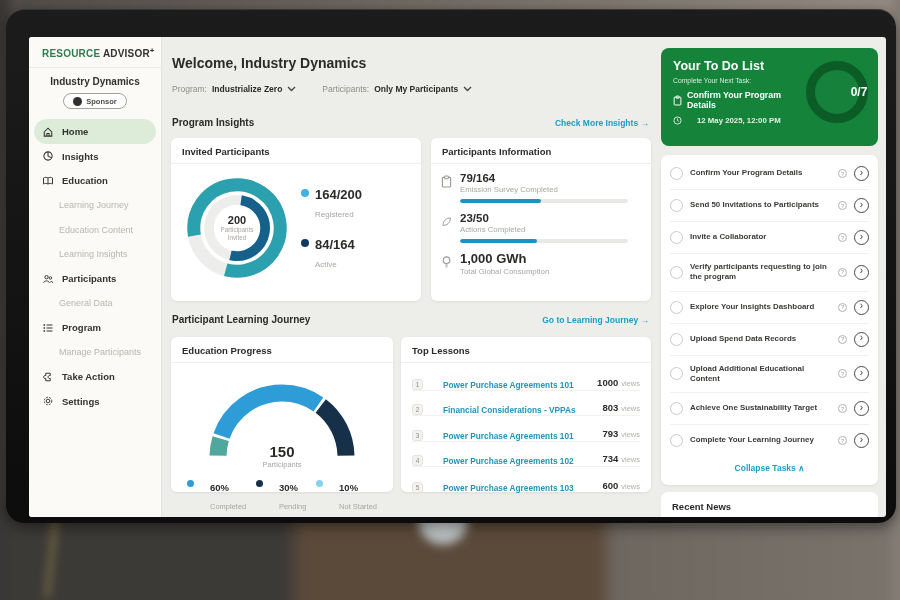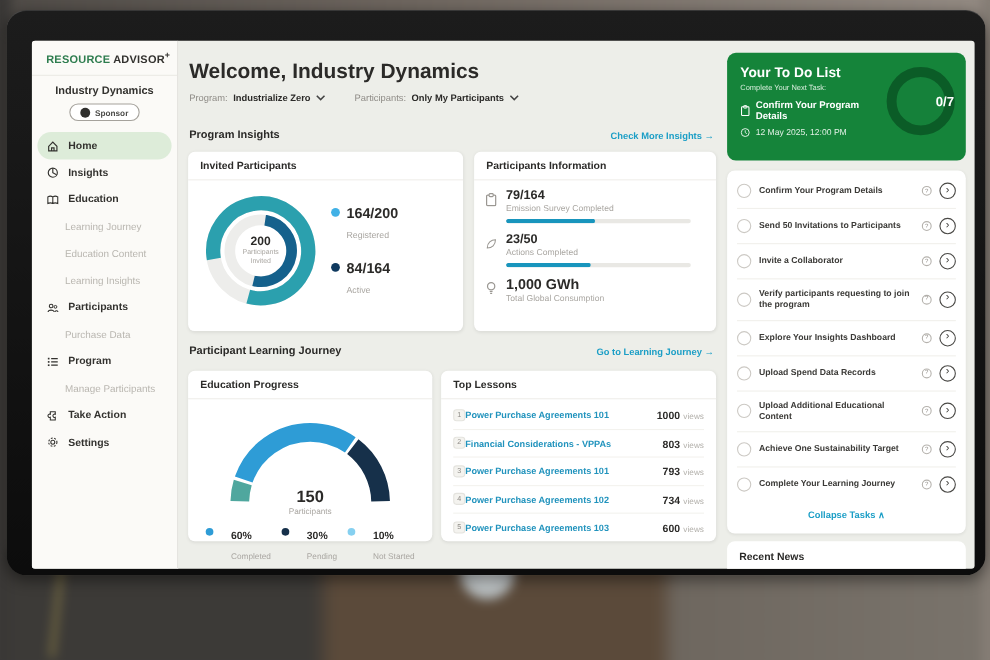--- a/index.html
+++ b/index.html
@@ -40,21 +40,21 @@
   .sponsor span { font-size:7.5px; font-weight:bold; color:#4a4a47; }
   .nav { margin-top:10px; }
   .nav-item { display:flex; align-items:center; gap:8px; height:24.5px; padding:0 10px 0 13px;
     font-size:9.5px; font-weight:bold; color:#33322f; cursor:pointer; }
   .nav-item.active { background:#ddecd9; border-radius:14px; margin:0 5px; padding-left:8px; }
   .nav-item.sub { padding-left:30px; color:#b9b6b0; font-weight:normal; font-size:9px; }
   .nav-item svg { flex:none; }
 
   
   .main { position:absolute; left:133px; top:0; width:499px; height:100%; }
-  .h1 { position:absolute; left:10px; top:18px; font-size:19px; font-weight:bold; color:#2b2a28; }
+  .h1 { position:absolute; left:10px; top:18px; font-size:14px; font-weight:bold; color:#2b2a28; }
   .filters { position:absolute; left:10px; top:47px; display:flex; gap:26px; align-items:center; }
   .filter { display:flex; align-items:center; gap:5px; cursor:pointer; }
   .filter .lab { font-size:8.5px; color:#8f8c87; }
   .filter .val { font-size:8.5px; font-weight:bold; color:#2b2a28; }
   .sect-row { position:absolute; left:10px; right:12px; display:flex; justify-content:space-between; align-items:center; }
   .sect-title { font-size:10px; font-weight:bold; color:#2b2a28; }
   .sect-link { font-size:8.5px; font-weight:bold; color:#1b9ec6; cursor:pointer; }
   .card { position:absolute; background:#fff; border-radius:6px; box-shadow:0 1px 3px rgba(0,0,0,.07); }
   .card-title { padding:8px 11px 6px; font-size:9.5px; font-weight:bold; color:#2b2a28;
     border-bottom:1px solid #efeeea; }
@@ -87,37 +87,37 @@
   .gauge-center .v { font-size:15px; font-weight:bold; color:#2b2a28; }
   .gauge-center .l { font-size:7.5px; color:#a9a6a1; }
   .gauge-legend { display:flex; justify-content:space-between; padding:12px 16px 0; }
   .gl-item { display:flex; gap:16px; }
   .gl-item .ldot { width:7px; height:7px; border-radius:50%; margin-top:3px; flex:none; }
   .gl-item .lv { font-size:9.5px; font-weight:bold; color:#2b2a28; }
   .gl-item .ll { font-size:7.5px; color:#a9a6a1; }
 
   
   .lessons { padding:2px 11px 0; }
-  .lesson { display:flex; align-items:center; gap:0; height:25.5px; border-bottom:1px solid #f3f2ee; }
+  .lesson { display:flex; align-items:flex-end; gap:20px; height:25.5px; border-bottom:1px solid #f3f2ee; }
   .lesson:last-child { border-bottom:none; }
   .lesson .rank { flex:none; width:11px; height:11px; border-radius:3px; background:#f4f3ef;
     border:1px solid #e4e3de; font-size:6.5px; color:#8f8c87; display:flex; align-items:center; justify-content:center; }
   .lesson .name { flex:1; font-size:8.3px; font-weight:bold; color:#2193bd; cursor:pointer; }
   .lesson .views-n { font-size:9.5px; font-weight:bold; color:#2b2a28; }
   .lesson .views-l { font-size:7.5px; color:#b3b0ab; margin-left:3px; }
 
   
   .rightpanel { position:absolute; left:632px; top:0; width:217px; height:100%; }
   .todo-card { position:absolute; left:0; top:11px; width:217px; height:98px;
     background:#15843a; border-radius:8px; color:#fff; padding:11px 10px 0 12px; display:flex; }
   .todo-left { flex:1; }
   .todo-title { font-size:12.5px; font-weight:bold; }
   .todo-sub { font-size:6.8px; margin-top:4px; color:#d6ecdb; }
   .todo-task { display:flex; gap:5px; align-items:center; margin-top:6px; font-size:8.8px; font-weight:bold; }
-  .todo-date { display:flex; gap:5px; align-items:flex-end; margin-top:6px; font-size:7.8px; color:#e2f1e6; }
+  .todo-date { display:flex; gap:15px; align-items:flex-end; margin-top:6px; font-size:7.8px; color:#e2f1e6;font-weight:bold; }
   .todo-ring { flex:none; width:62px; height:62px; border-radius:50%; border:9px solid #0b5c27;
     background:#15813a; display:flex; align-items:center; justify-content:center; margin-top:2px; }
   .todo-ring span { font-size:12px; font-weight:bold;margin-left:44px; }
 
   .tasks-card { position:absolute; left:0; top:118px; width:217px; height:330px;
     background:#fff; border-radius:7px; box-shadow:0 1px 3px rgba(0,0,0,.07); padding:3px 9px 0; }
   .task { display:flex; align-items:center; gap:7px; border-bottom:1px solid #f1f0ec; padding:8px 0; }
   .task:nth-child(9) { border-bottom:none; }
   .task-check { flex:none; width:13px; height:13px; border-radius:50%; border:1.5px solid #ccc9c4; cursor:pointer; }
   .task-label { flex:1; font-size:7.9px; font-weight:bold; color:#3b3a37; line-height:1.3; }
@@ -199,21 +199,21 @@
           <span class="ico">
                 <svg width="12" height="12" viewBox="0 0 16 16">
                   <circle cx="6" cy="5.6" r="2.2" fill="none" stroke="#33322f" stroke-width="1.3"></circle>
                   <circle cx="11.2" cy="6.6" r="1.7" fill="none" stroke="#33322f" stroke-width="1.2"></circle>
                   <path d="M2.3 13 C2.3 9.8 9.7 9.8 9.7 13 M10.8 12.6 C11.5 10.6 14.2 10.9 14.2 13" fill="none" stroke="#33322f" stroke-width="1.3"></path>
                 </svg>
               </span>
           <span>Participants</span>
         </div>
         <div class="nav-item sub">
-          <span>Purchase Data</span>
+          <span>General Data</span>
         </div>
         <div class="nav-item">
           <span class="ico">
                 <svg width="12" height="12" viewBox="0 0 16 16">
                   <path d="M6 4 H14 M6 8 H14 M6 12 H14" stroke="#33322f" stroke-width="1.4"></path>
                   <rect x="2" y="3" width="2" height="2" fill="#33322f"></rect>
                   <rect x="2" y="7" width="2" height="2" fill="#33322f"></rect>
                   <rect x="2" y="11" width="2" height="2" fill="#33322f"></rect>
                 </svg>
               </span>

